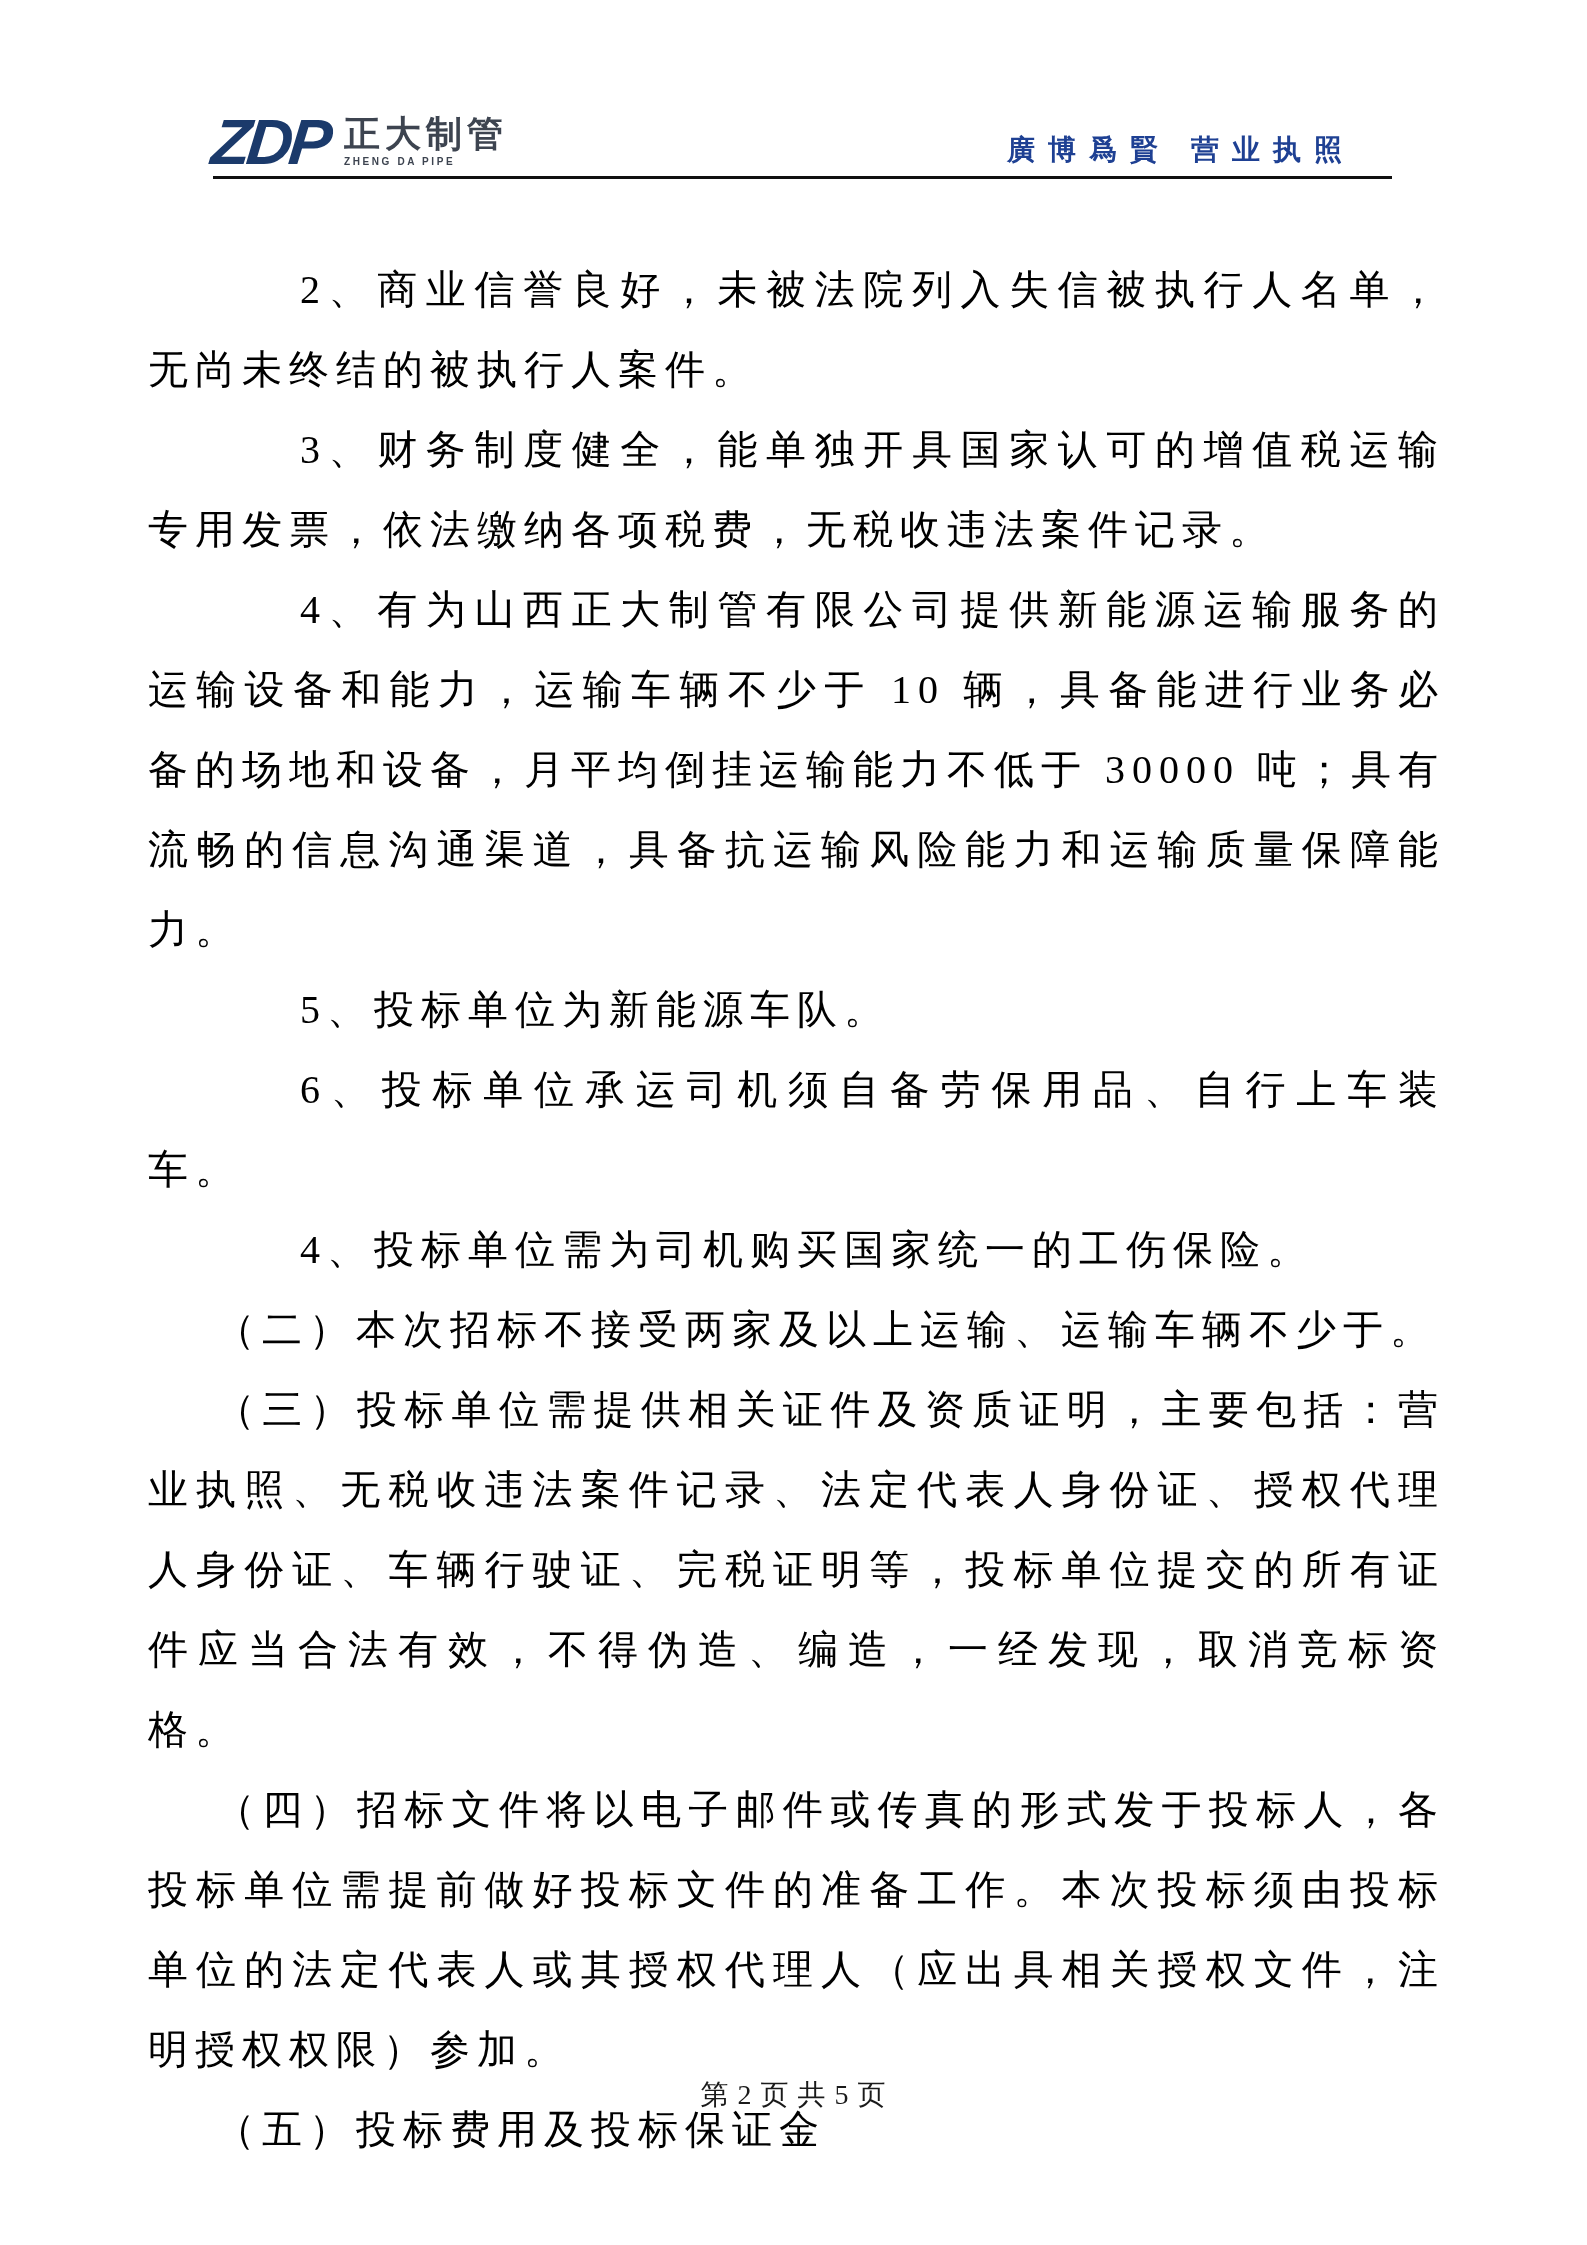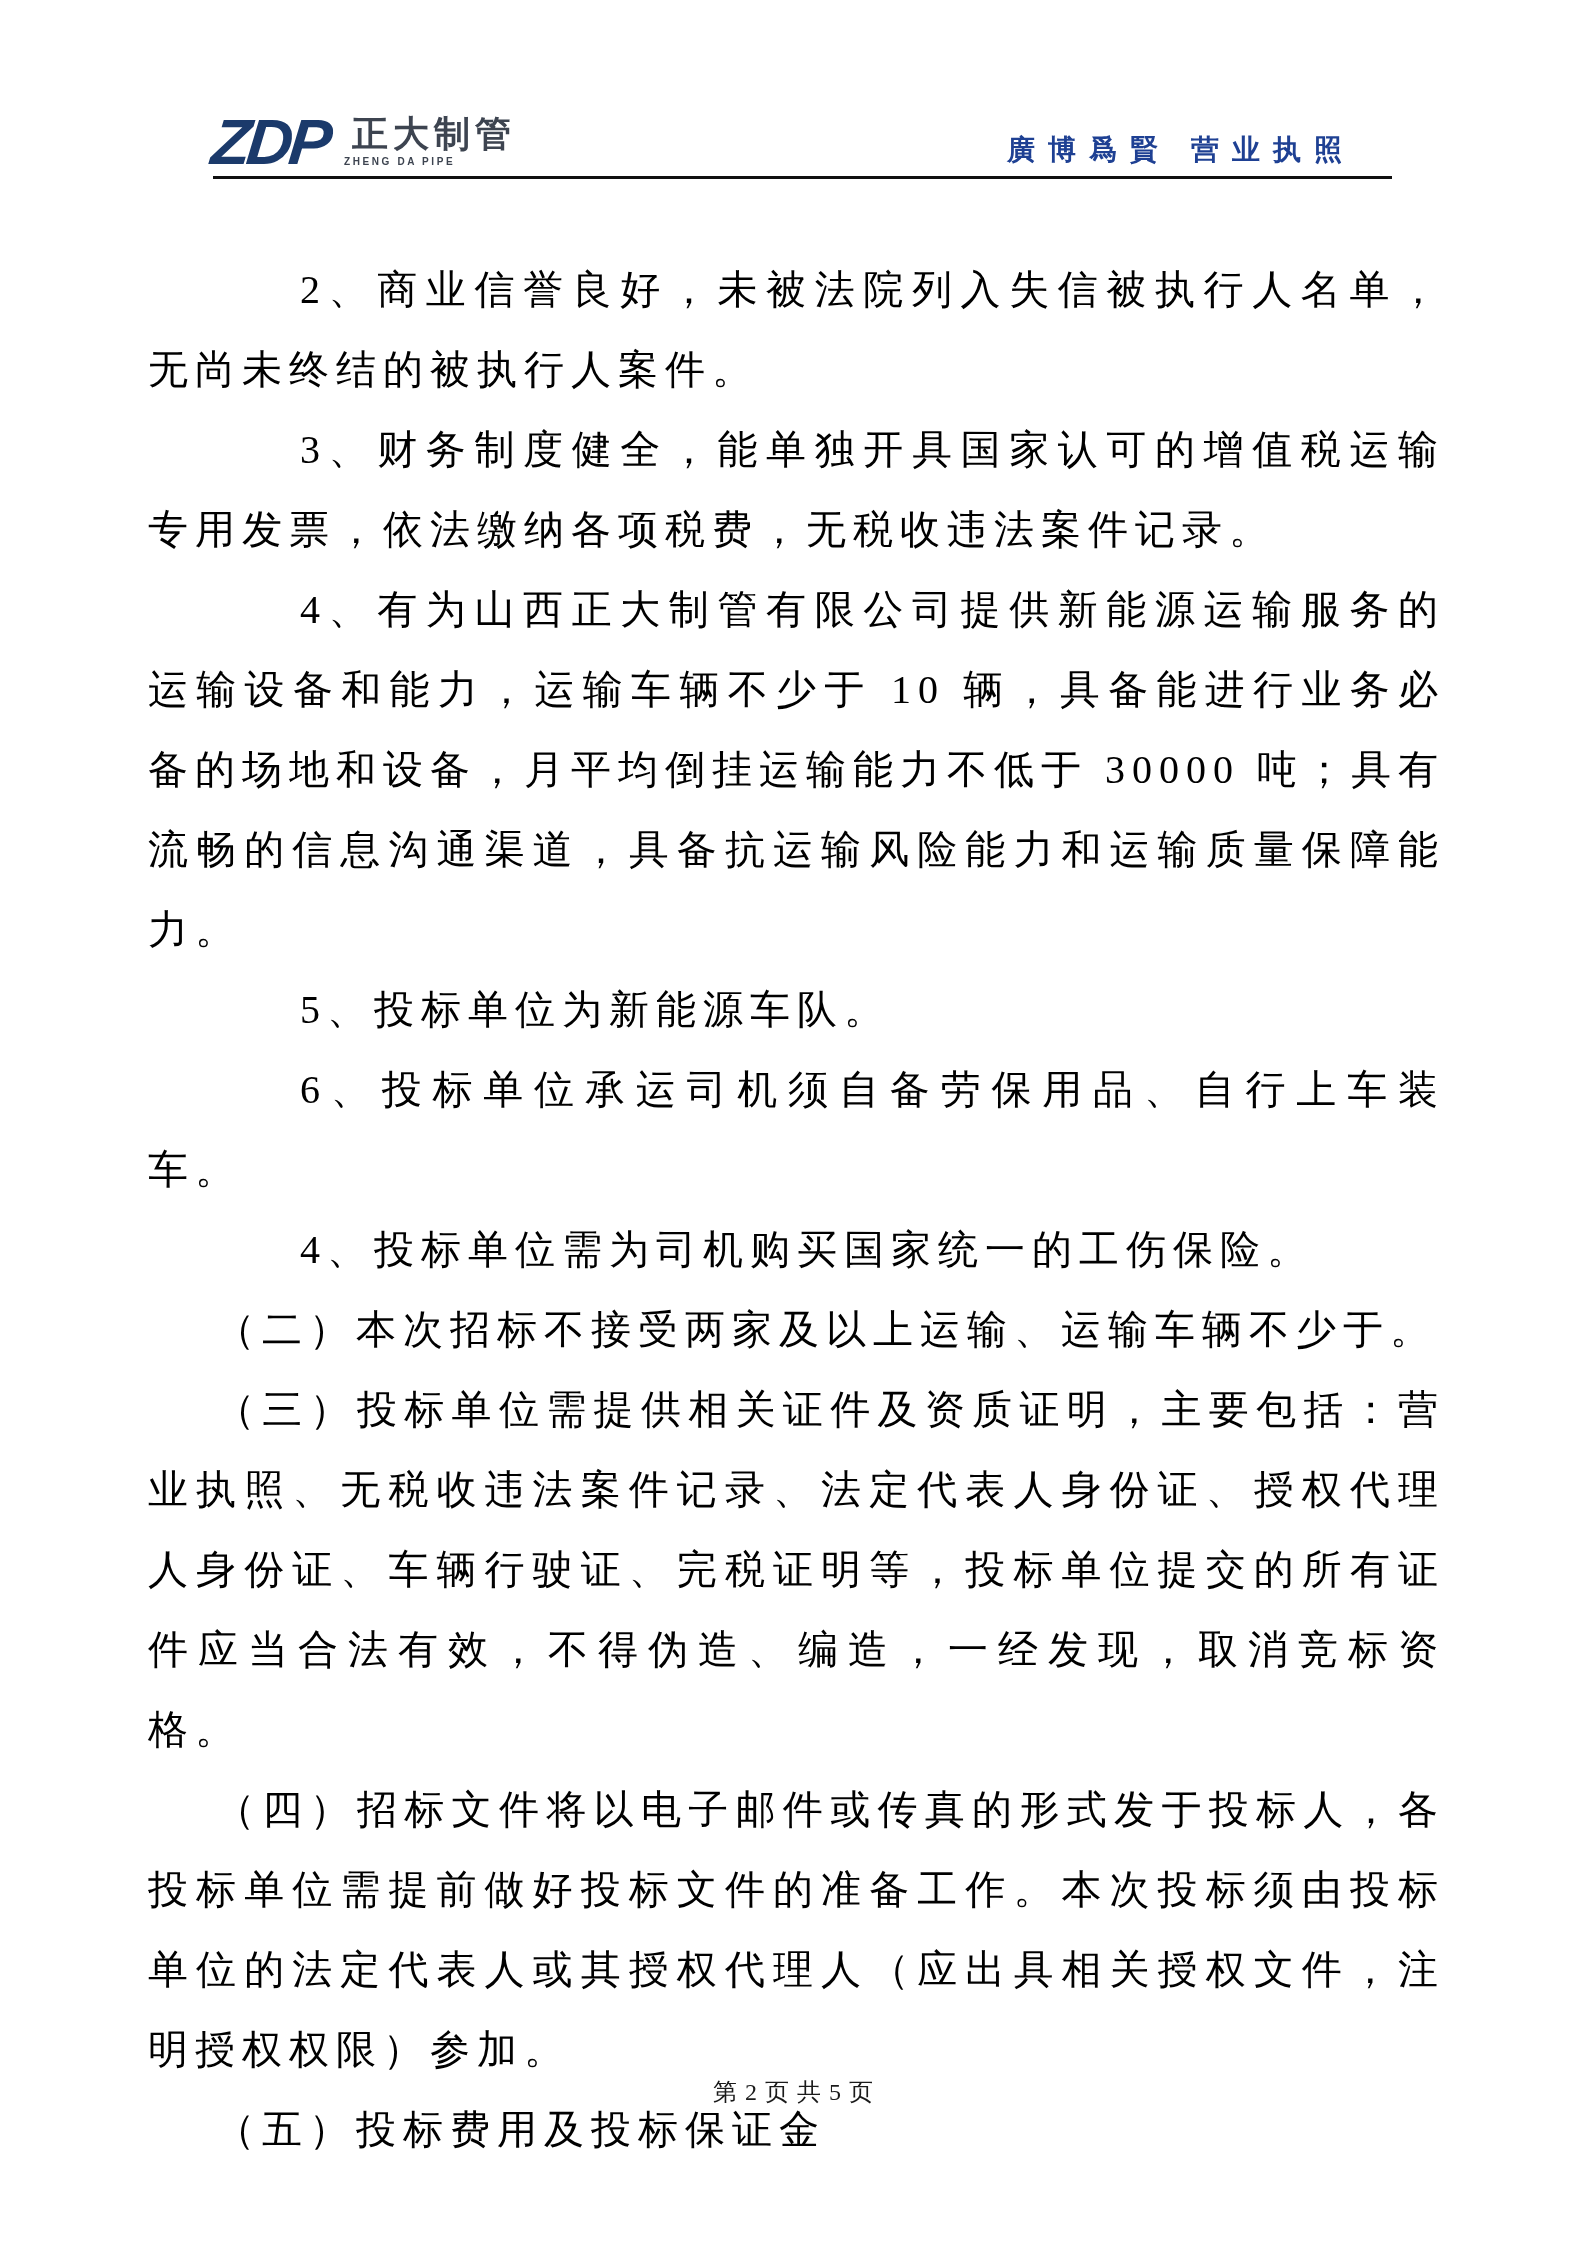--- a/index.html
+++ b/index.html
@@ -38,21 +38,20 @@
     line-height: 1;
     padding-bottom: 1px;
   }
   .logo-cn {
     font-family: "Liberation Sans", "DejaVu Sans", sans-serif;
     font-weight: bold;
     font-size: 36px;
     color: #3d4450;
     letter-spacing: 5px;
     white-space: nowrap;
-    margin-left: 8px;
   }
   .logo-en {
     font-family: "Liberation Sans", "DejaVu Sans", sans-serif;
     font-weight: bold;
     font-size: 10px;
     color: #3d4450;
     letter-spacing: 2.6px;
     margin-top: 5px;
     white-space: nowrap;
   }
@@ -92,21 +91,21 @@
   p.indent-a { text-indent: 152px; }
   p.indent-b { text-indent: 67px; }
 
   
   .footer {
     position: absolute;
     left: 0;
     top: 2076px;
     width: 100%;
     text-align: center;
-    font-size: 24px;
+    font-size: 28px;
     letter-spacing: 1px;
     color: #1a1a1a;
   }
 </style>
 </head>
 <body>
 
 <div class="page">
 
   <div class="logo">

